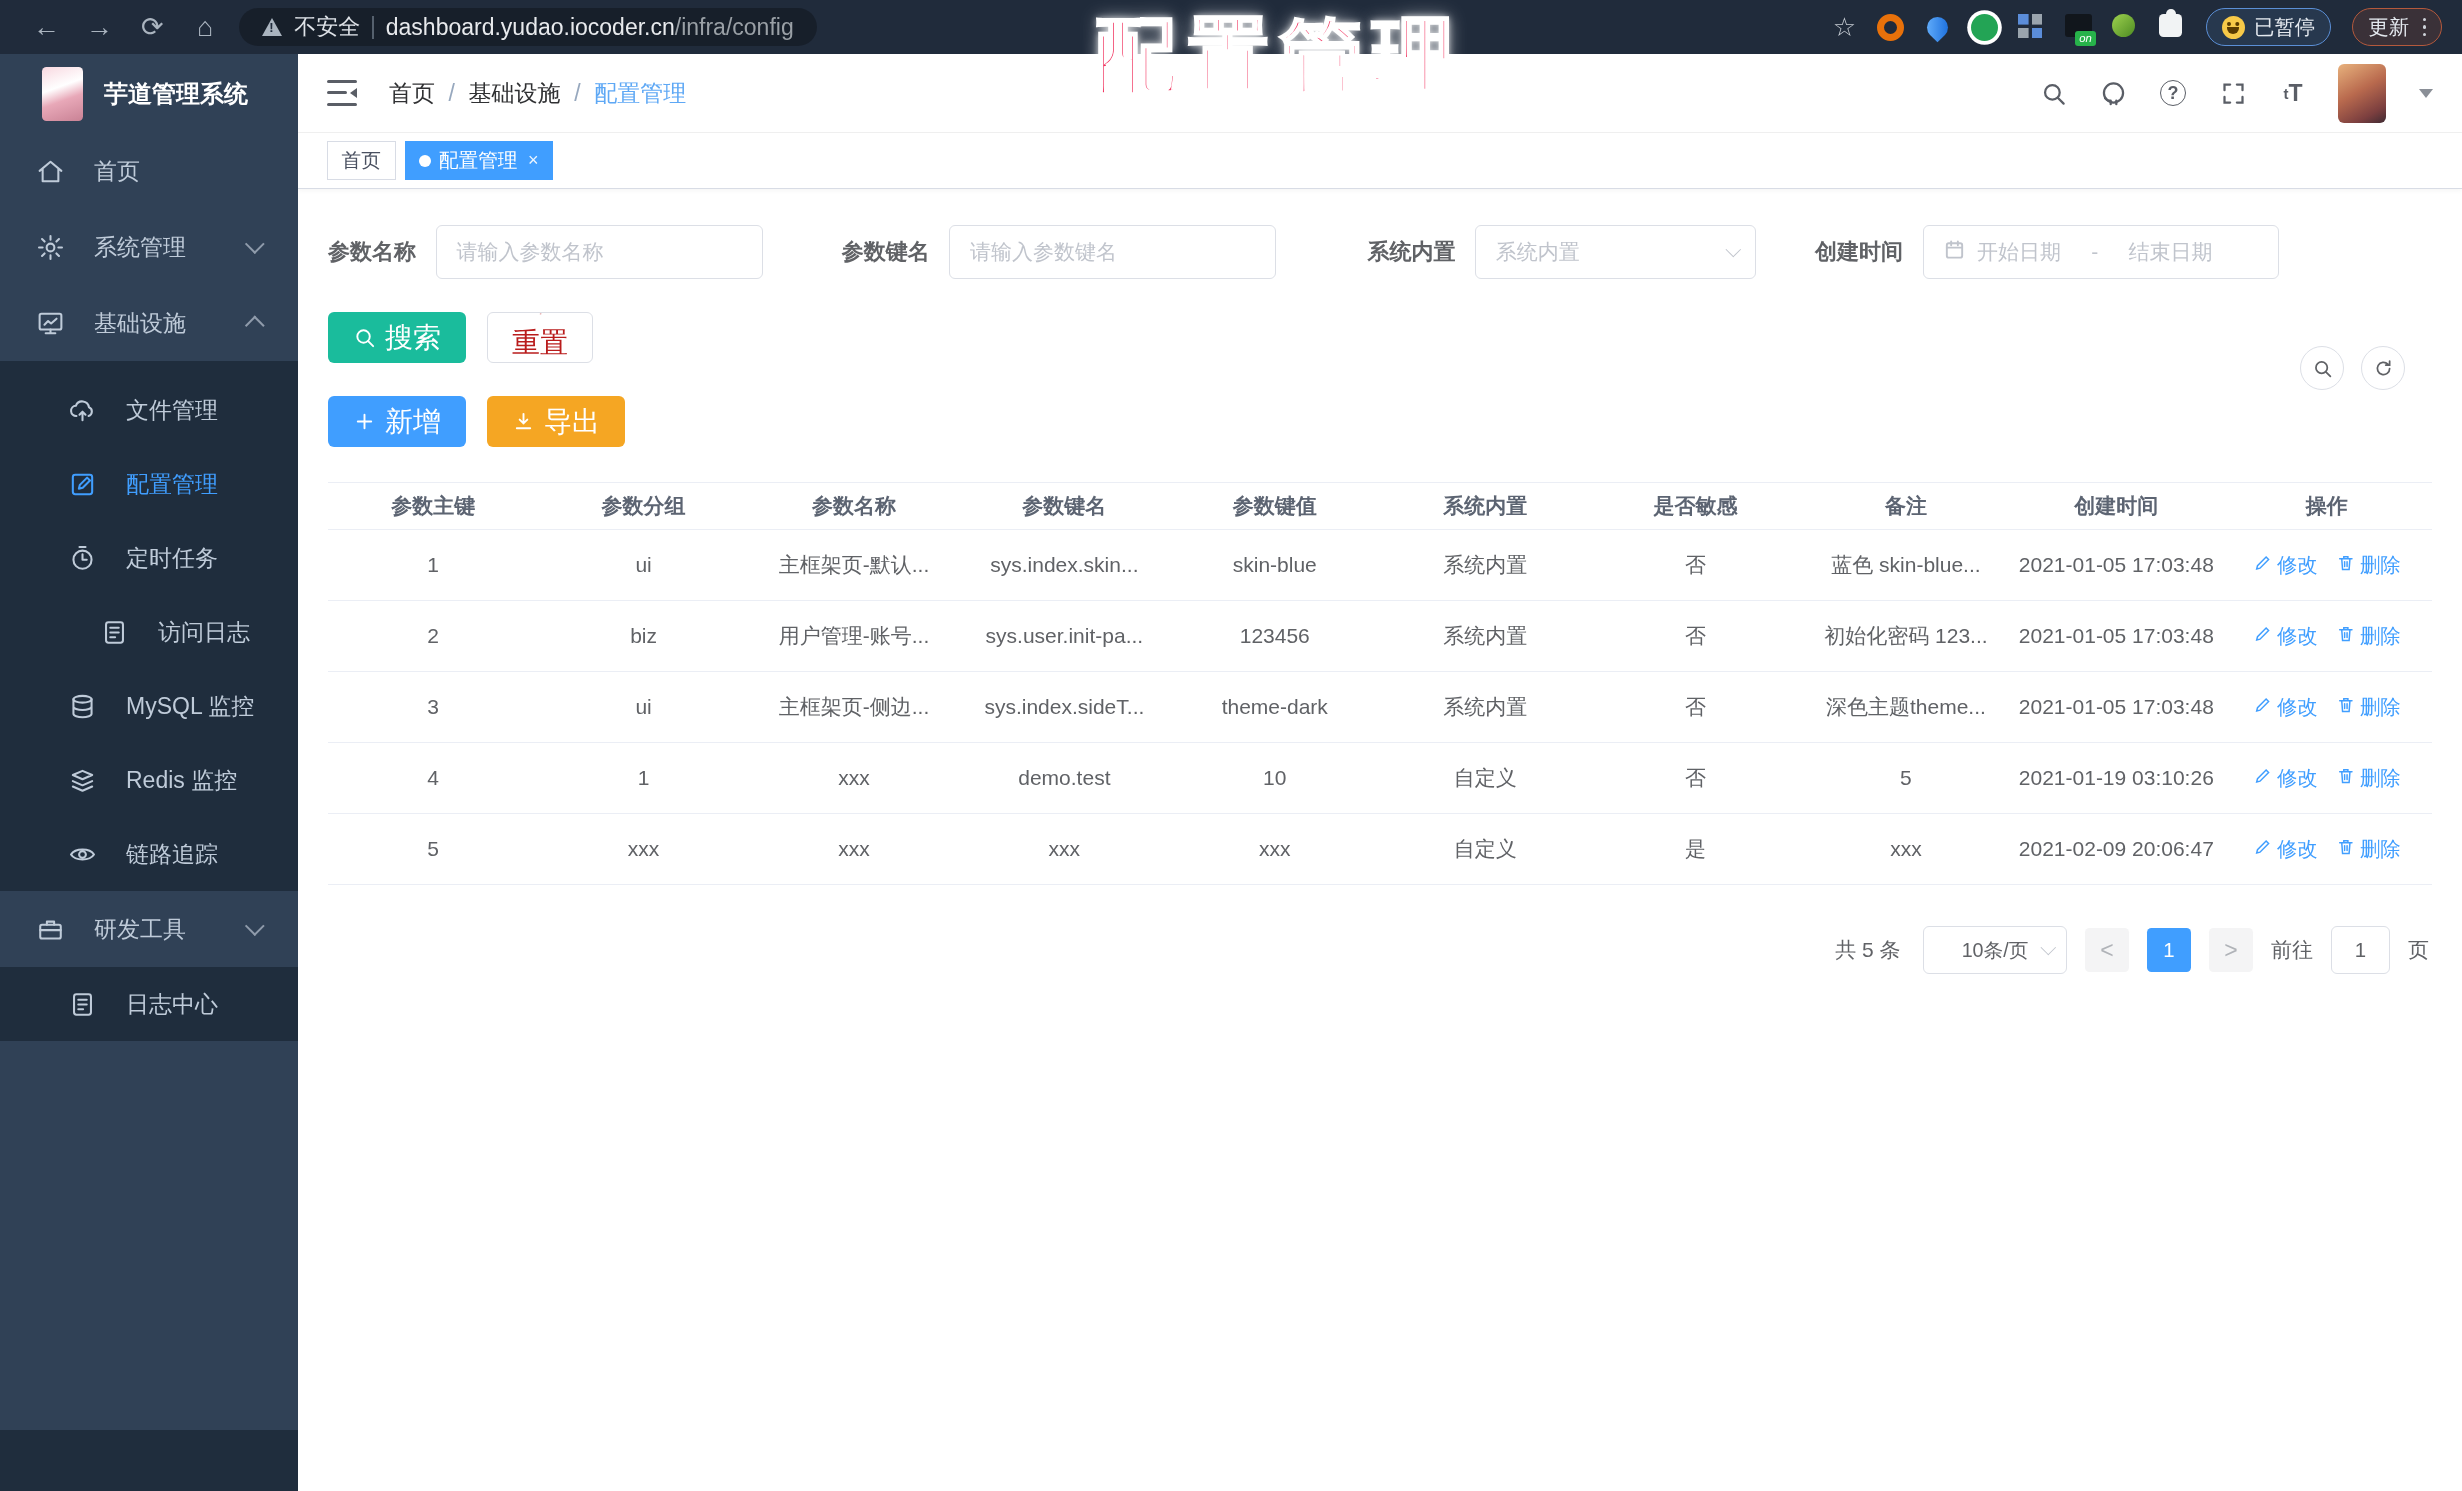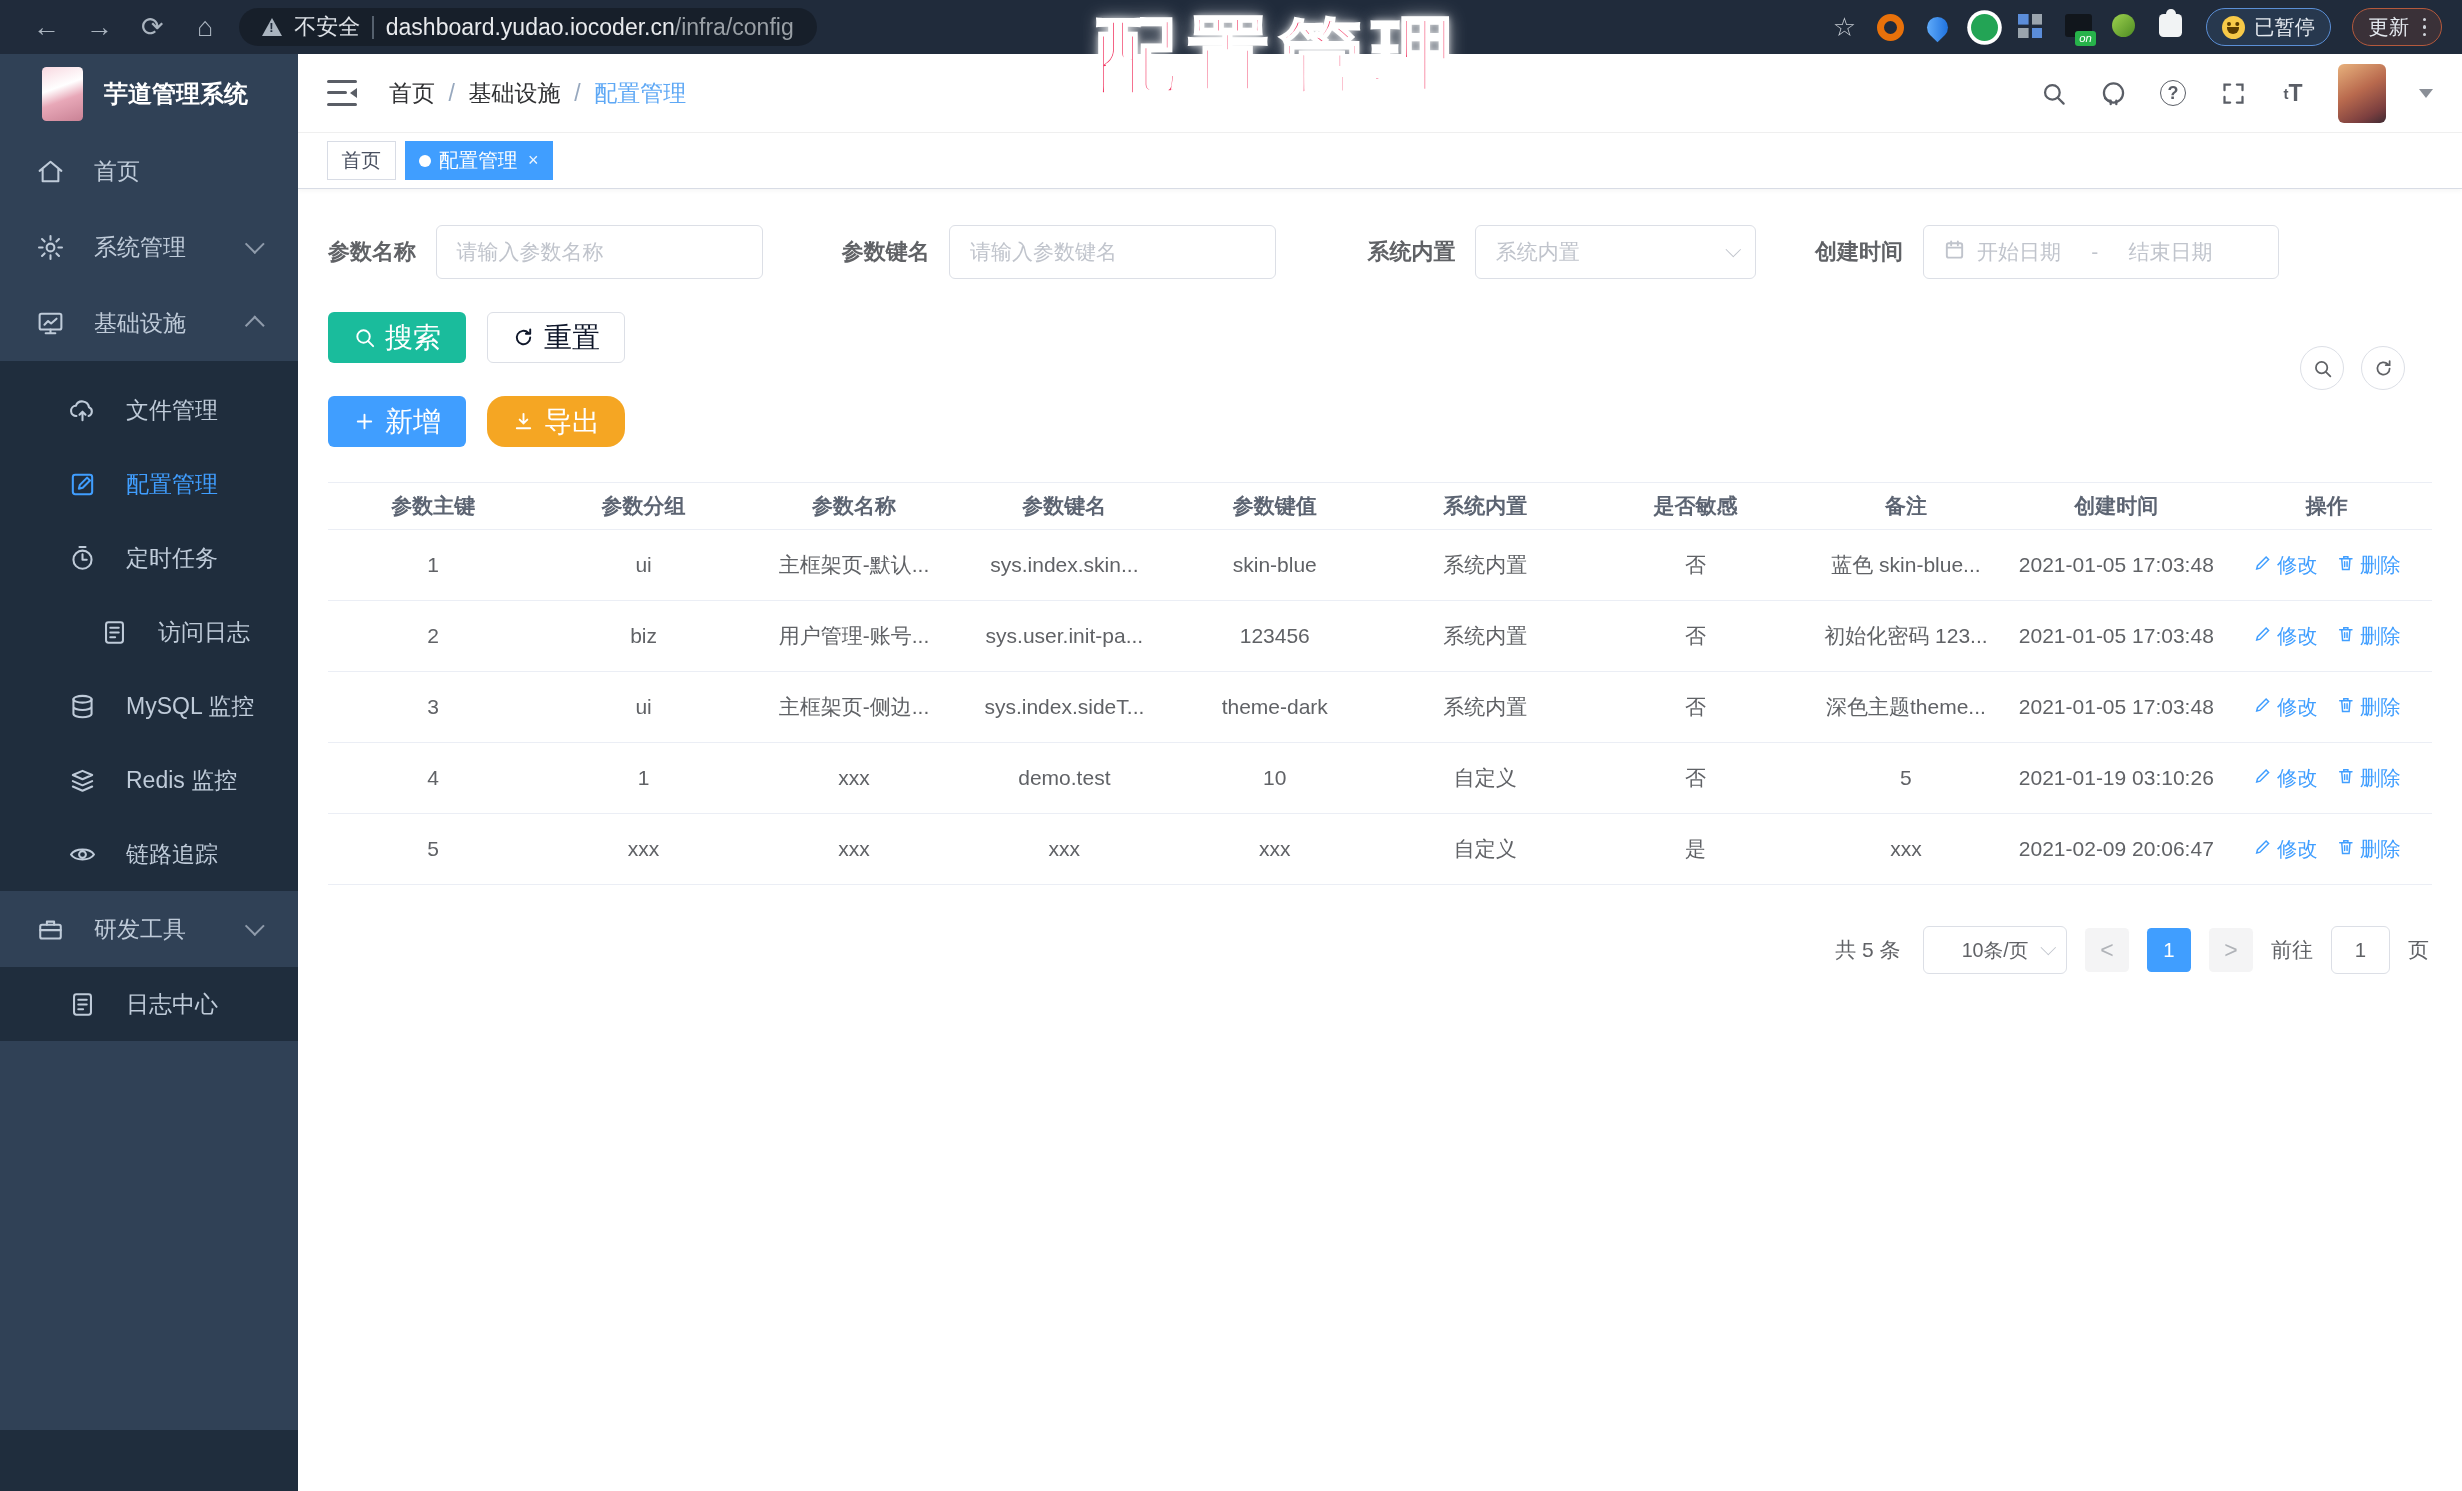--- a/index.html
+++ b/index.html
@@ -126,23 +126,23 @@
   .w-date { width:356px; }
   .sel-chev { position:absolute; right:16.6px; width:10.6px; height:10.6px; border-right:1.9px solid #c0c4cc;
               border-bottom:1.9px solid #c0c4cc; transform:rotate(45deg); margin-top:-4.5px; }
   .cal-icon svg, .btn svg { width:23px; height:23px; stroke:currentColor; fill:none; stroke-width:2;
               stroke-linecap:round; stroke-linejoin:round; }
   .date-sep { color:#c0c4cc; margin:0 19.7px; }
   .btn-row { display:flex; align-items:center; gap:21px; margin-top:33px; }
   .btn { height:51px; border-radius:6px; display:inline-flex; align-items:center; justify-content:center;
          gap:9px; font-size:28px; padding:0 24px; cursor:pointer; border:0.8px solid transparent; }
   .btn-search { background:#1abc9c; color:#fff; }
-  .btn-reset  { background:#fff; color:#0f172a; border-color:#dcdfe6; }
+  .btn-reset  { background:#fff; color:#b91c1c; border-color:#dcdfe6;flex-direction:column; }
   .btn-add    { background:#409eff; color:#fff; }
-  .btn-export { background:#f5a623; color:#fff;border-radius:18px; }
+  .btn-export { background:#f5a623; color:#fff; }
   .tool-circles { position:absolute; right:57px; top:157px; display:flex; gap:16.6px; }
   .circle-btn { width:44px; height:44px; border-radius:50%; border:0.8px solid #dcdfe6; background:#fff;
                 display:flex; align-items:center; justify-content:center; color:#606266; cursor:pointer; }
   .circle-btn svg { width:21px; height:21px; stroke:#606266; fill:none; stroke-width:2; stroke-linecap:round; }
 
   
   .data-table { width:100%; margin-top:35px; border-collapse:collapse; table-layout:fixed; }
   .data-table th { height:47px; font-size:21px; font-weight:bold; color:#5c6472; text-align:center;
                    border-top:0.8px solid #ebeef5; border-bottom:0.8px solid #ebeef5; background:#fff; }
   .data-table td { height:71px; font-size:21px; color:#606266; text-align:center;

